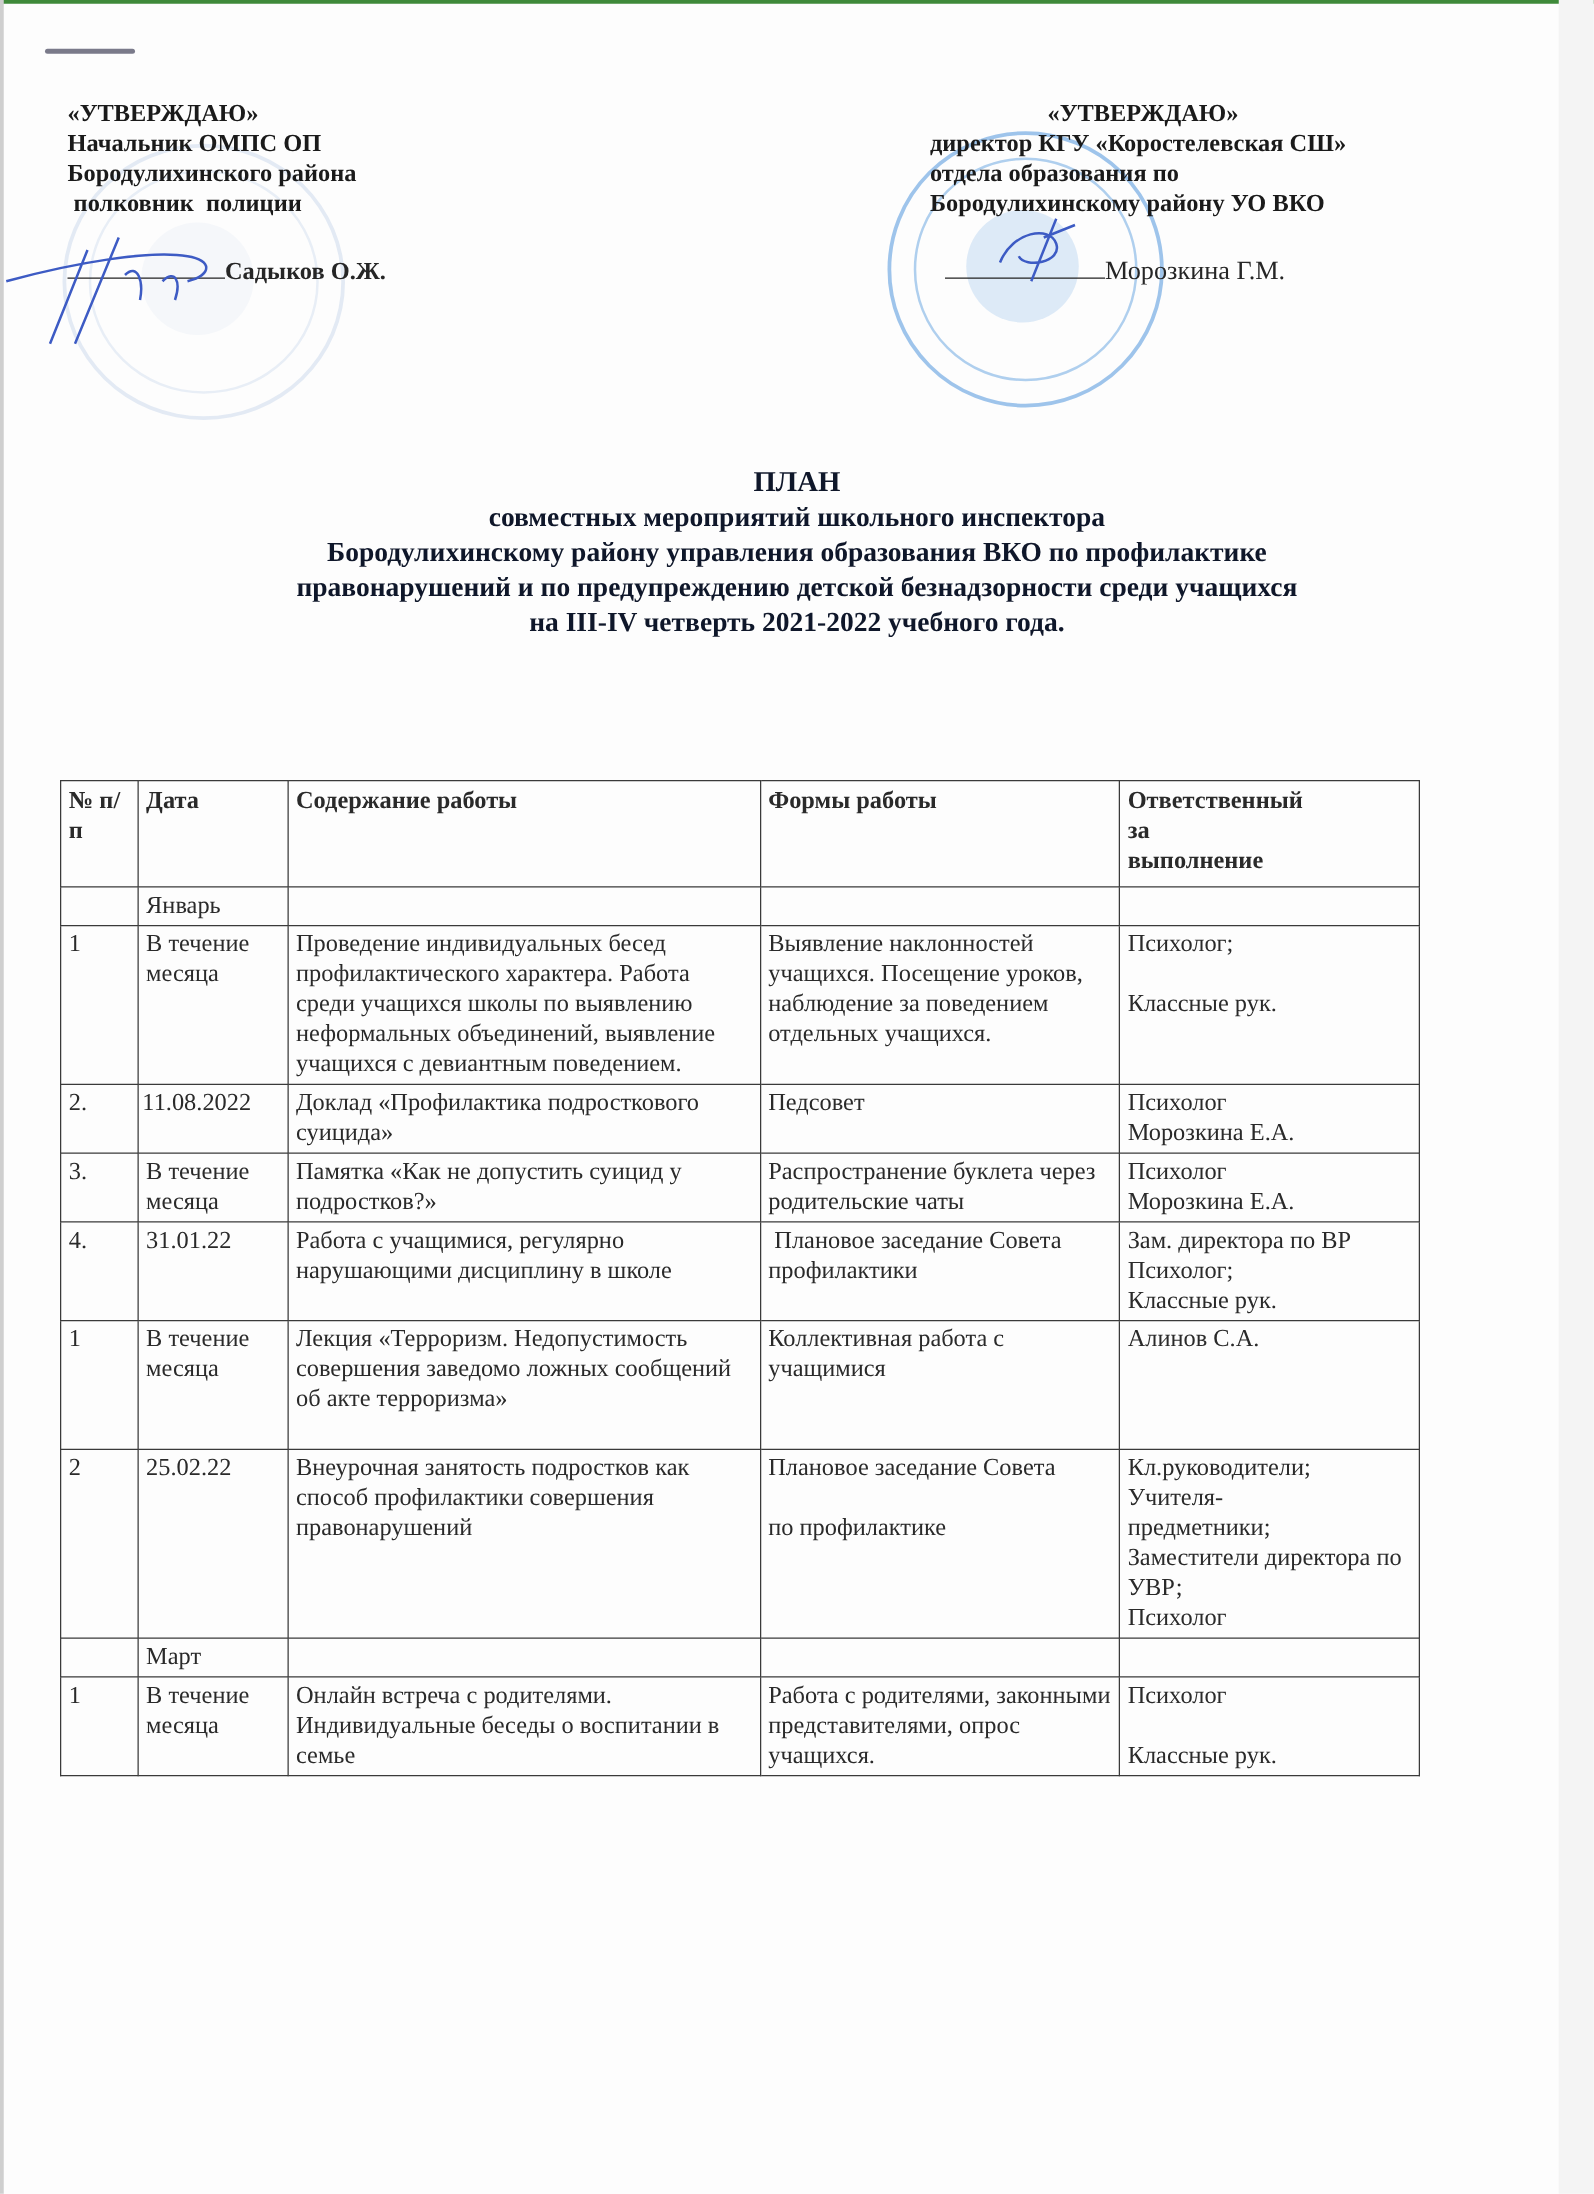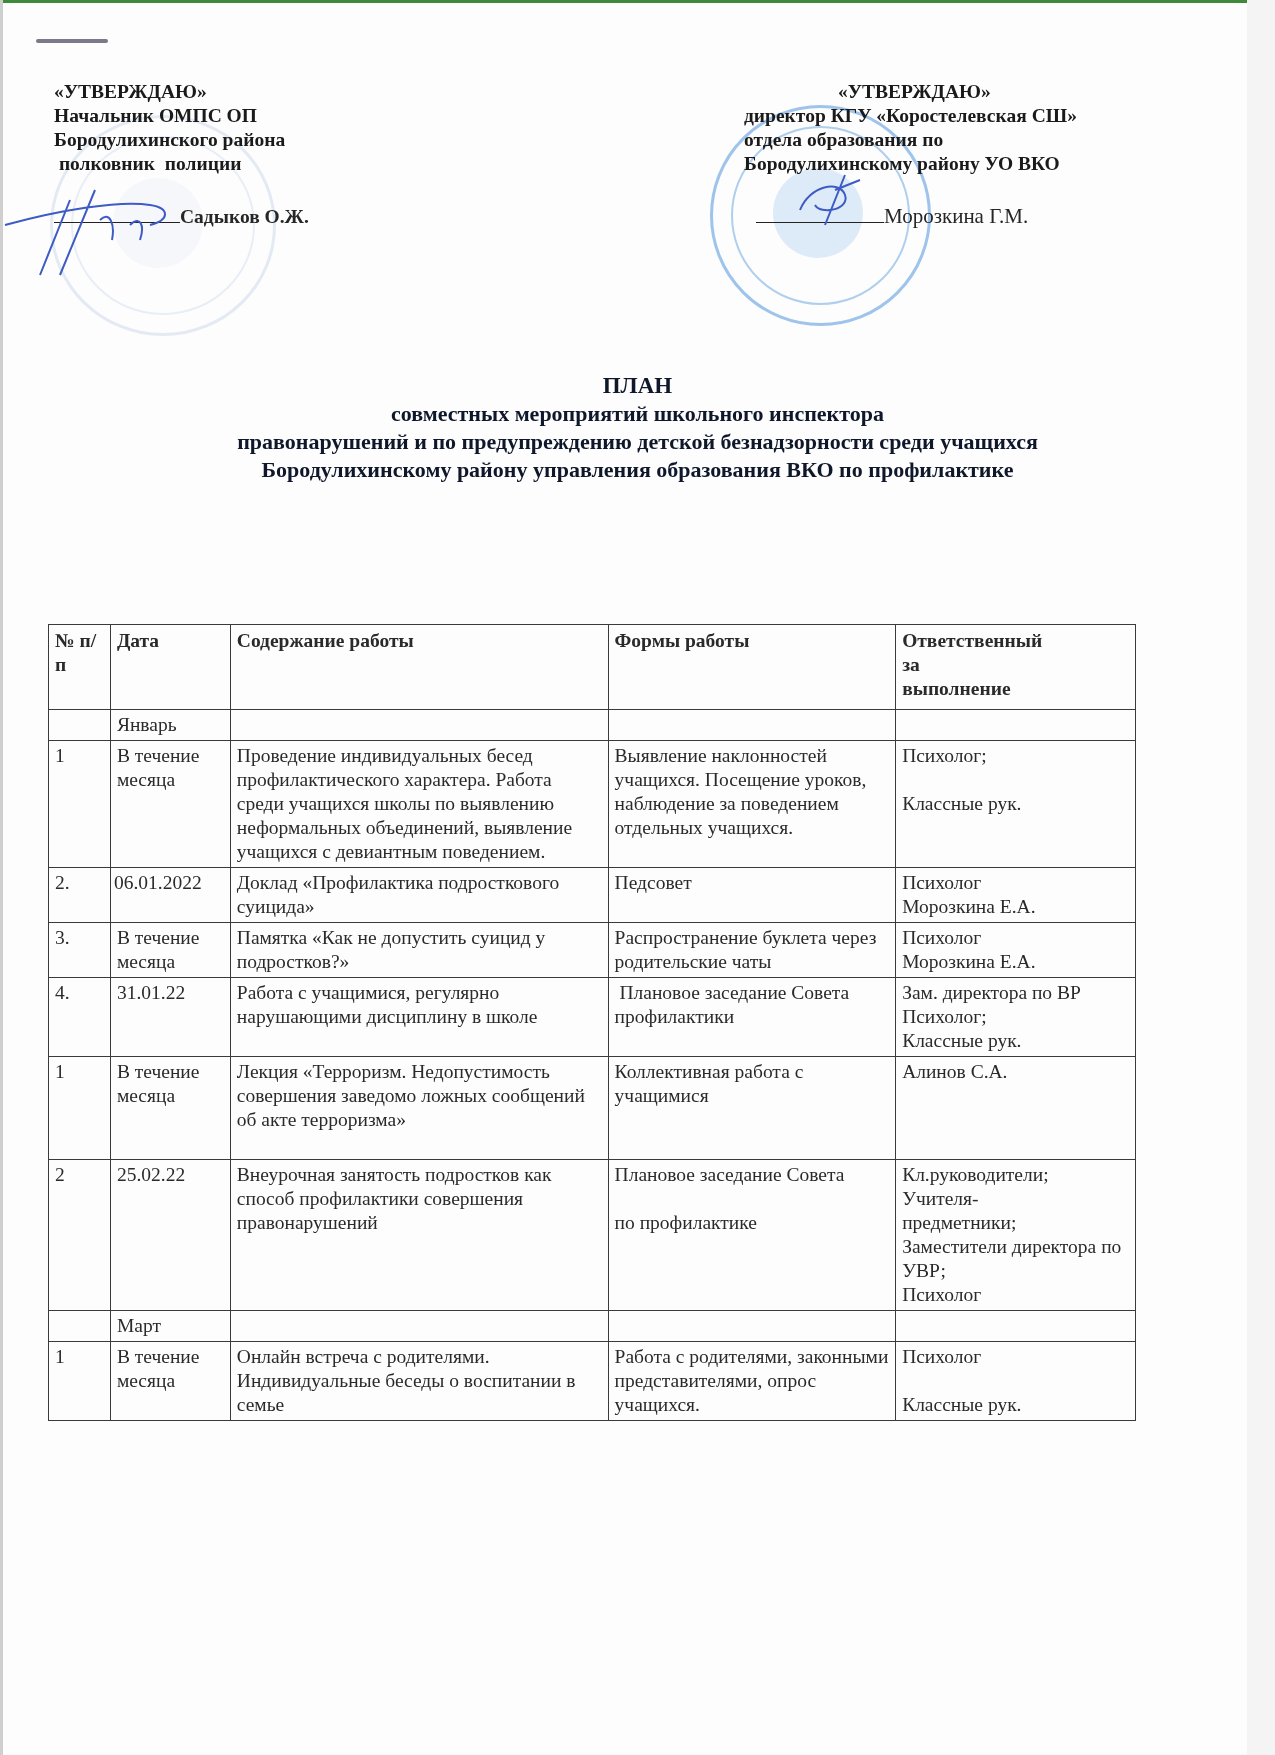--- a/index.html
+++ b/index.html
@@ -96,22 +96,23 @@
 <div class="sign-right">
   <span class="sign-line"></span><span>Морозкина Г.М.</span>
 </div>
 <svg class="signature" style="left:790px;top:170px;" width="100" height="60">
   <path d="M10 40 C20 15,50 10,55 25 C60 40,30 45,25 35 M55 5 L35 55 M45 20 L70 10" stroke="#3d5bc4" stroke-width="2" fill="none"></path>
 </svg>
 
 <div class="plan-title">
   <div class="heading">ПЛАН</div>
   <div>совместных мероприятий  школьного инспектора</div>
+  <div>Бородулихинскому району управления образования ВКО  по профилактике</div>
   <div>правонарушений и  по предупреждению детской безнадзорности среди учащихся</div>
-  <div>Бородулихинскому району управления образования ВКО  по профилактике</div>
+  <div>на III-IV четверть  2021-2022  учебного года.</div>
 </div>
 
 <table class="plan">
   <colgroup>
     <col class="col-num">
       <col class="col-date">
       <col class="col-content">
       <col class="col-form">
       <col class="col-resp">
   </colgroup>
@@ -139,21 +140,21 @@
       <td>1</td>
       <td>В течение месяца</td>
       <td>Проведение индивидуальных бесед профилактического характера. Работа среди учащихся школы по выявлению неформальных объединений, выявление учащихся с девиантным поведением.</td>
       <td>Выявление наклонностей учащихся. Посещение уроков, наблюдение за поведением отдельных учащихся.</td>
       <td class="pre">Психолог;
 
 Классные рук.</td>
     </tr>
     <tr>
       <td>2.</td>
-      <td class="bold" style="padding-left:3px;padding-right:2px;">06.01.2022</td>
+      <td class="bold" style="padding-left:3px;padding-right:2px;">11.08.2022</td>
       <td>Доклад «Профилактика подросткового суицида»</td>
       <td>Педсовет</td>
       <td class="pre">Психолог
 Морозкина Е.А.</td>
     </tr>
     <tr>
       <td>3.</td>
       <td>В течение месяца</td>
       <td>Памятка «Как не допустить суицид у подростков?»</td>
       <td>Распространение буклета через родительские чаты</td>

